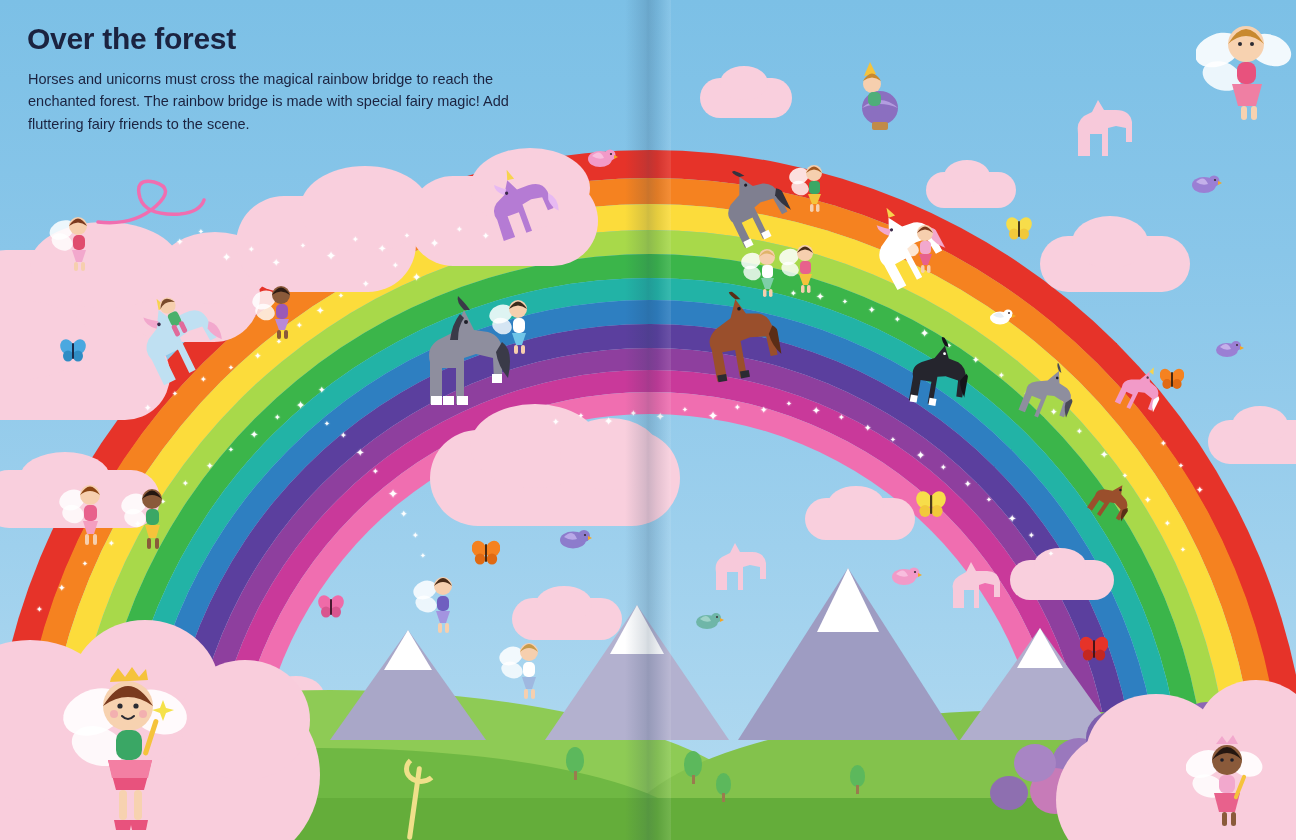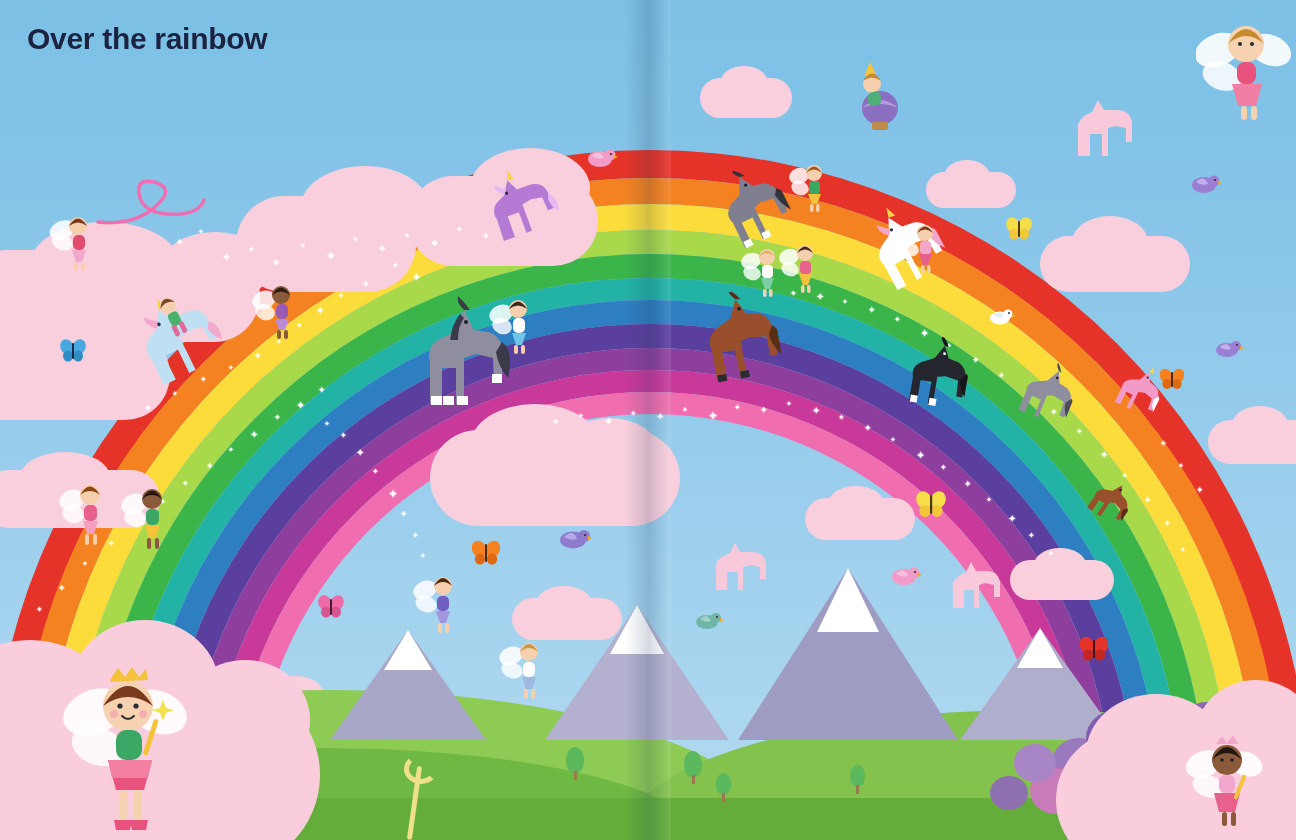--- a/index.html
+++ b/index.html
@@ -846,15 +846,16 @@
         <ellipse cx="7" cy="9" rx="7" ry="8.5" fill="#e63329" transform="rotate(-25 7 9)"></ellipse>
         <ellipse cx="21" cy="9" rx="7" ry="8.5" fill="#e63329" transform="rotate(25 21 9)"></ellipse>
         <ellipse cx="8" cy="19" rx="5.2" ry="5.6" fill="#c42720"></ellipse>
         <ellipse cx="20" cy="19" rx="5.2" ry="5.6" fill="#c42720"></ellipse>
         <rect x="13" y="4" width="2" height="18" rx="1" fill="#4a1414"></rect>
       </svg>
   </div>
 
   <div class="gutter"></div>
 
-  <div class="title">Over the rainbow</div>
+  <div class="title">Over the forest</div>
+  <div class="blurb">Horses and unicorns must cross the magical rainbow bridge to reach the enchanted forest. The rainbow bridge is made with special fairy magic! Add fluttering fairy friends to the scene.</div>
 
 </div>
 
 </body></html>

